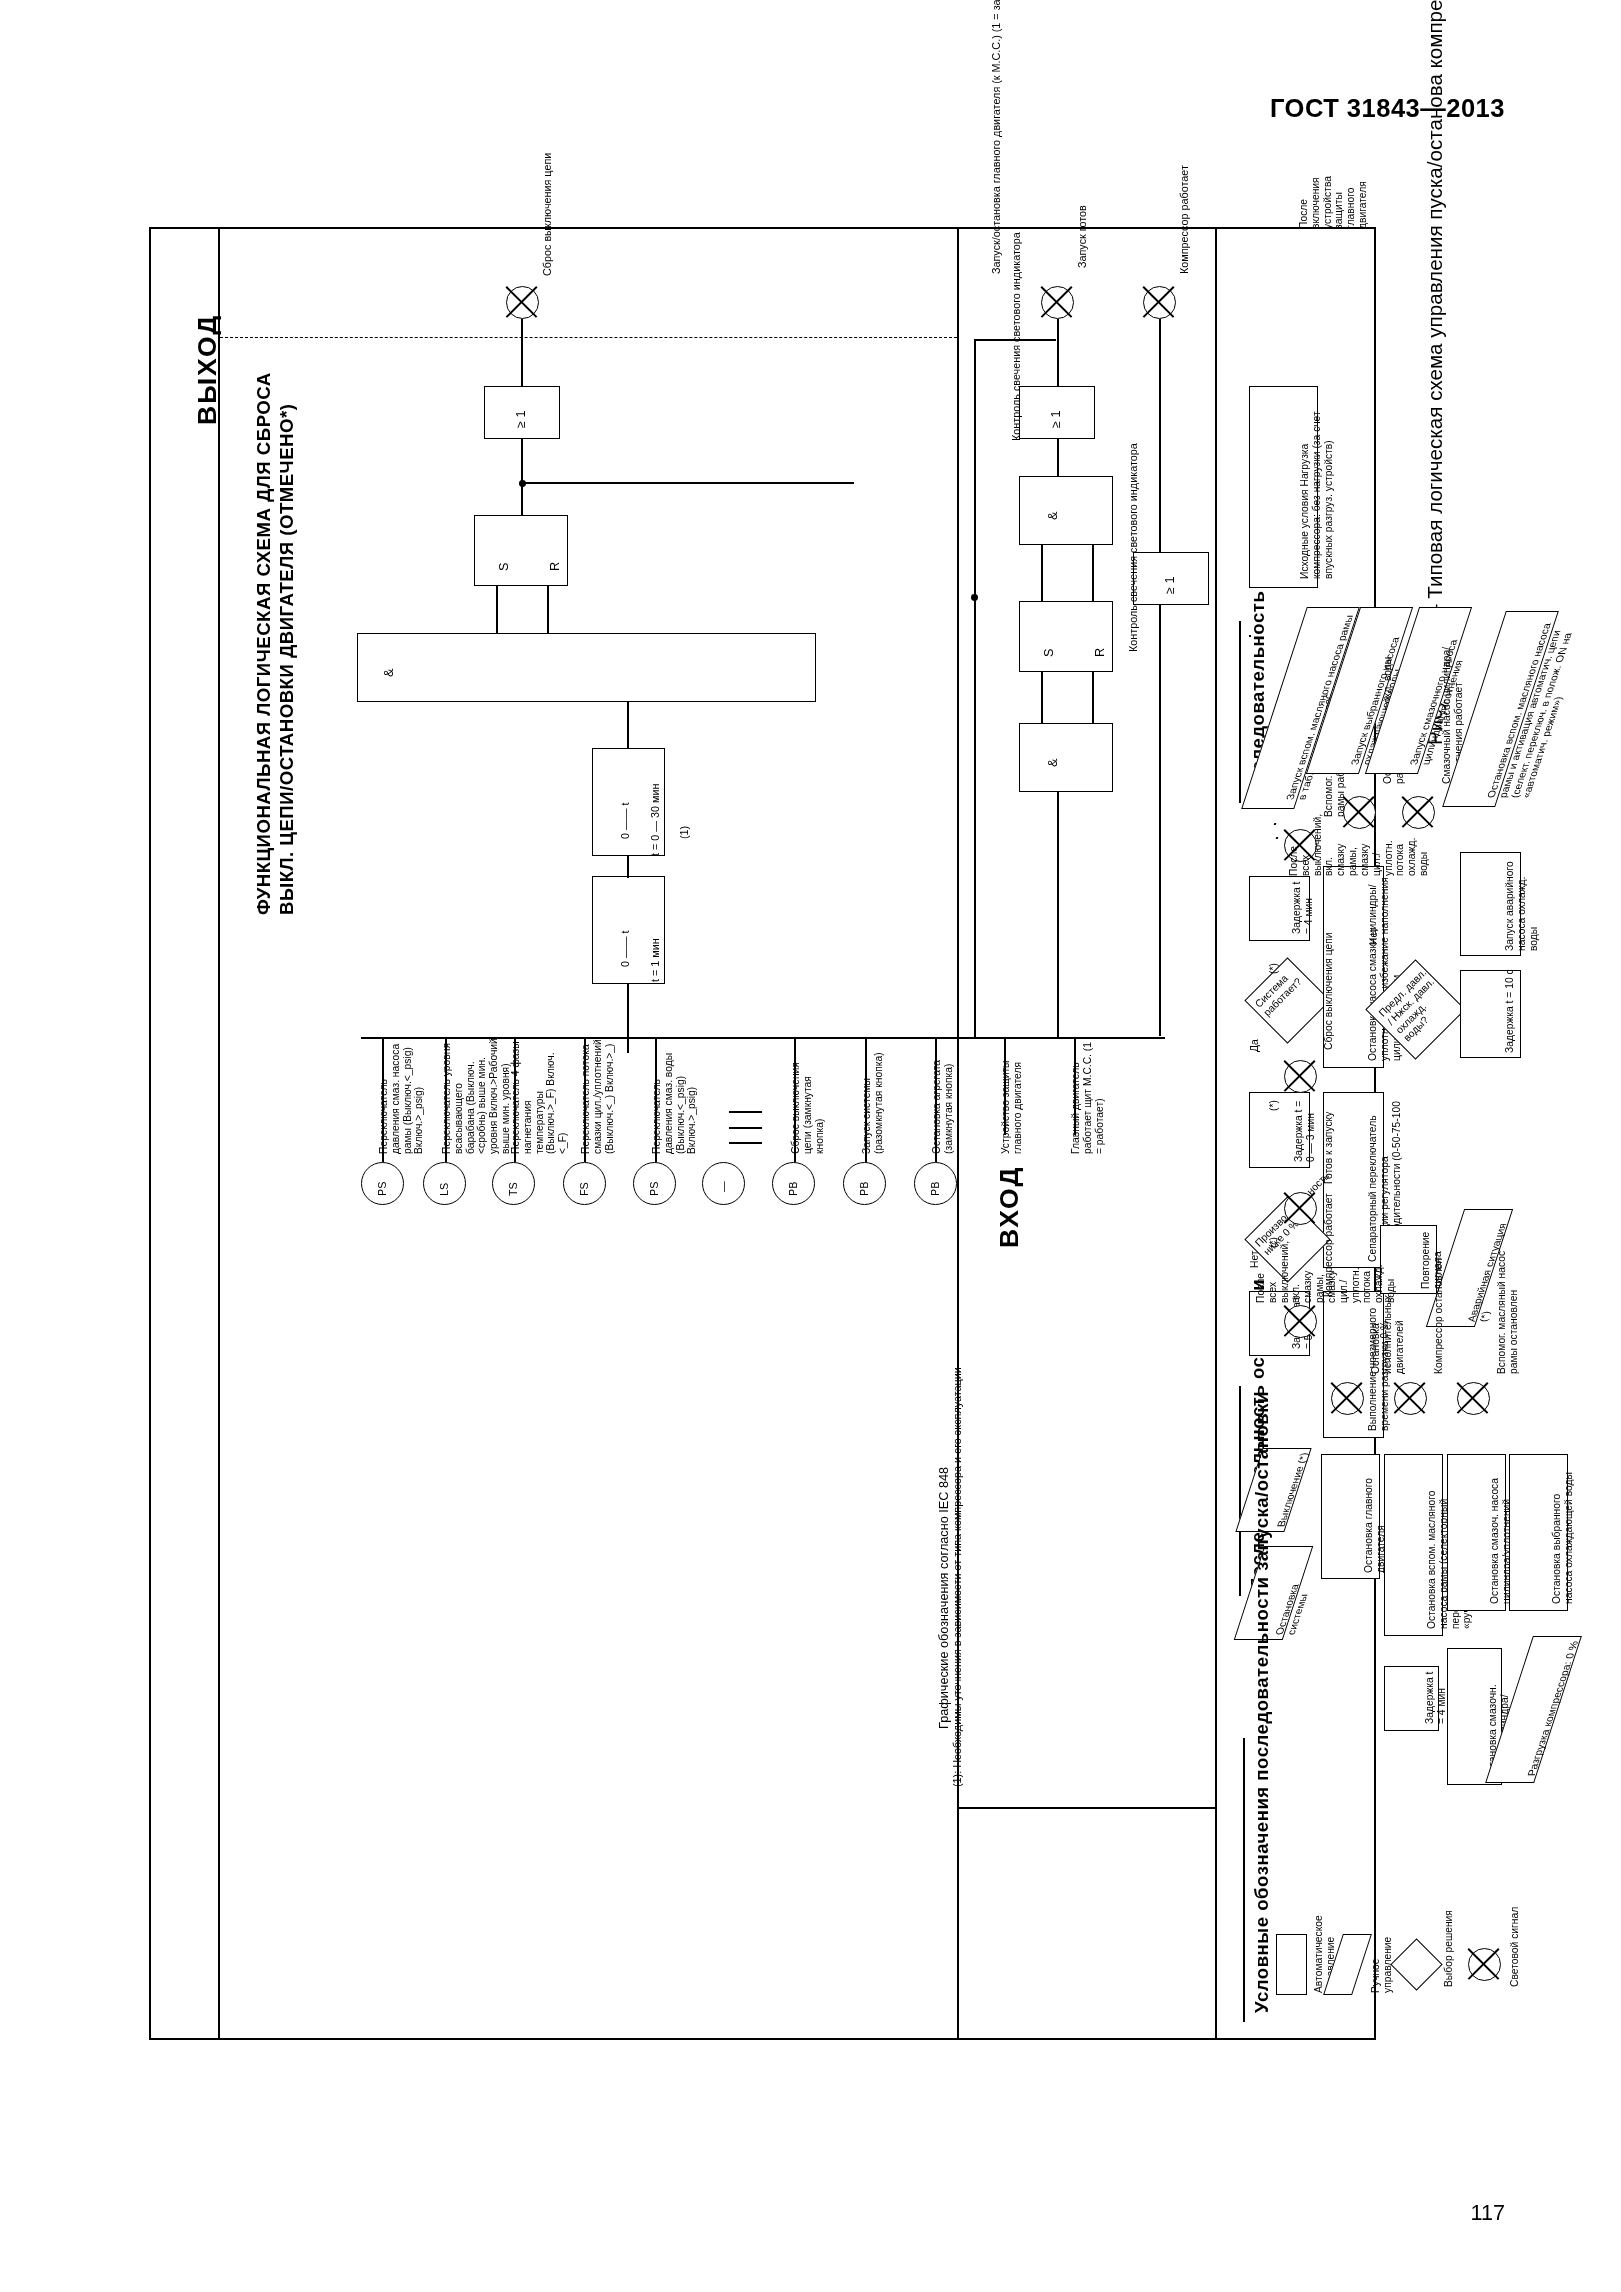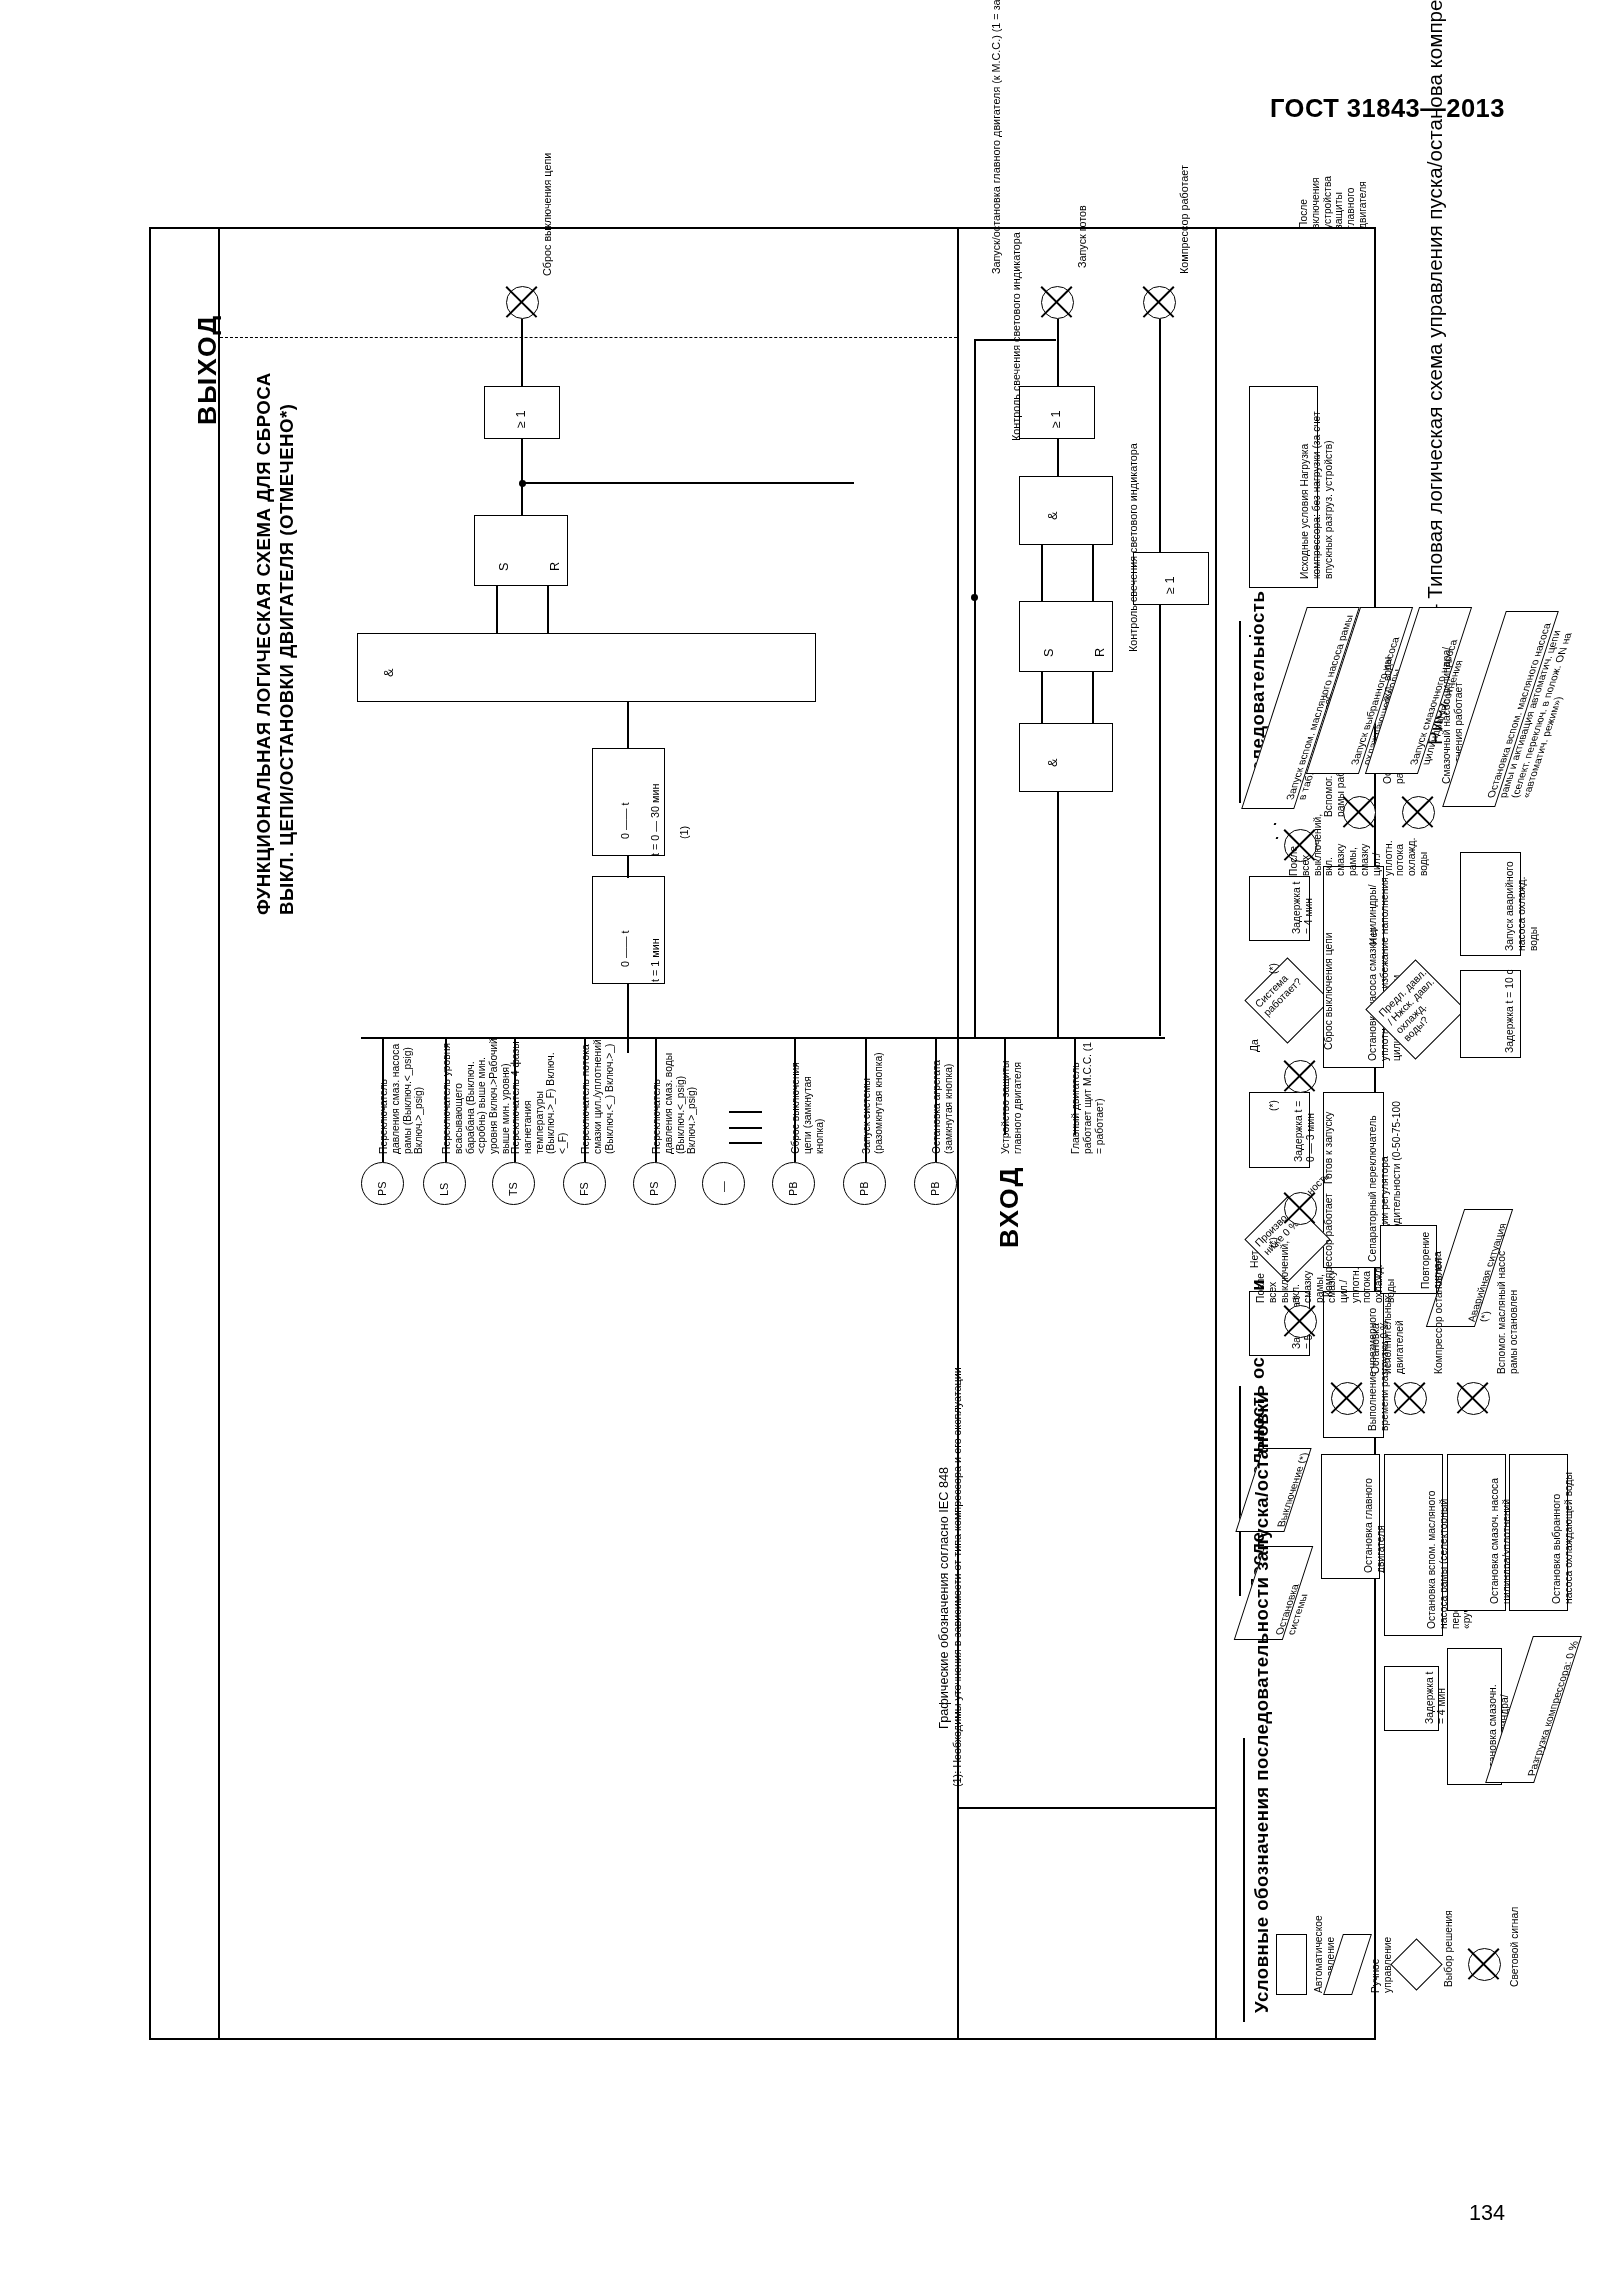--- a/index.html
+++ b/index.html
@@ -70,21 +70,21 @@
            transform:rotate(45deg);}
   .para{position:absolute;border:1.6px solid #000;box-sizing:border-box;background:#fff;
         transform:skewX(-18deg);}
 </style>
 </head>
 <body>
 
 <div class="page">
 
   <div class="std-header">ГОСТ 31843—2013</div>
-  <div class="page-number">134</div>
+  <div class="page-number">117</div>
   <div class="fig-caption">Рисунок Е.4 — Типовая логическая схема управления пуска/останова компрессора</div>
 
   <div class="frame">
 
     <div class="band" style="left:67px;"></div>
     <div class="band" style="left:806px;"></div>
     <div class="band" style="left:1064px;"></div>
     <div class="dash" style="left:69px;top:108px;width:737px;"></div>
     <div class="line hline" style="left:806px;top:1578px;width:259px;"></div>
 

